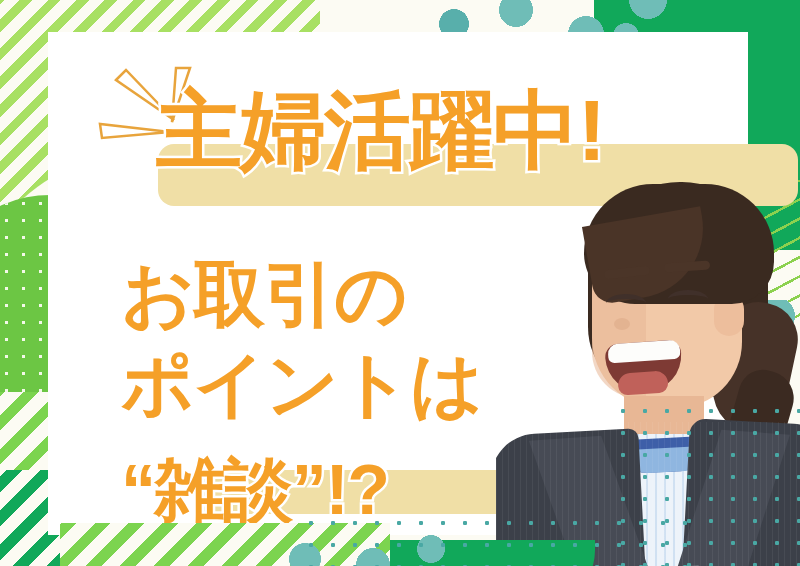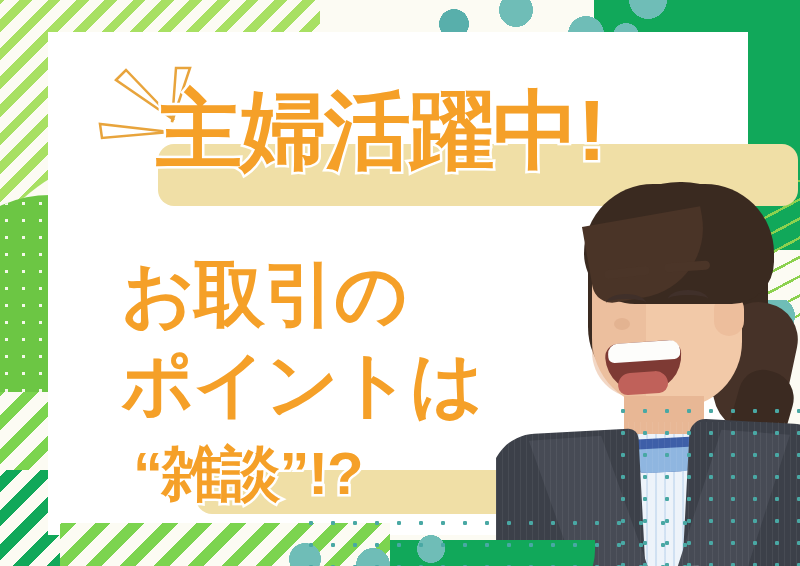--- a/index.html
+++ b/index.html
@@ -174,21 +174,21 @@
     position:absolute;left:5px;top:6px;
     color:#F0A03A;
     -webkit-text-stroke:11px #F0A03A;
     paint-order:stroke fill;
     z-index:-2;
     opacity:.55;
   }
   .line1{left:108px;top:55px;font-size:86px;line-height:86px;}
   .line2{left:73px;top:216px;font-size:72px;line-height:92px;}
   .line3{left:73px;top:306px;font-size:72px;line-height:92px;}
-  .line4{left:73px;top:396px;font-size:60px;line-height:92px;margin-left:12px;}
+  .line4{left:73px;top:412px;font-size:70px;line-height:92px;}
 
   
   .photo{
     position:absolute;left:448px;top:150px;width:320px;height:400px;
     overflow:hidden;
   }
   .ph{position:absolute;}
 
   
   .hair-back{

